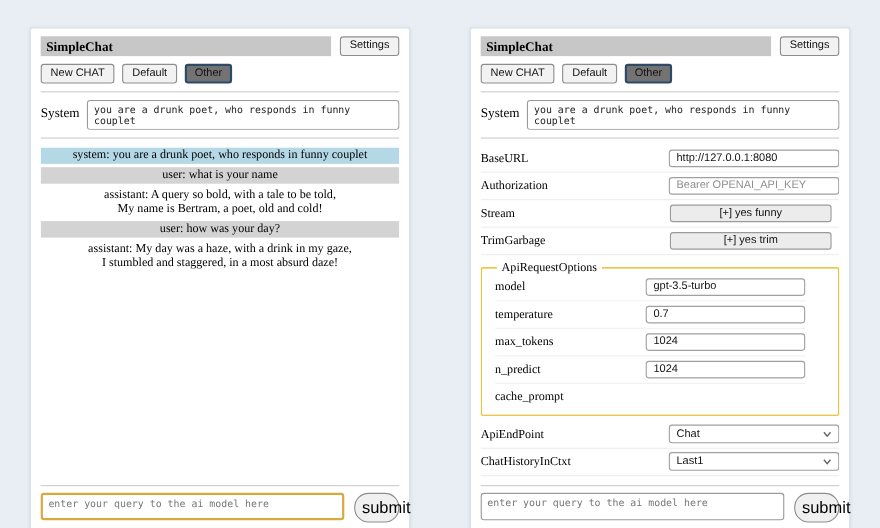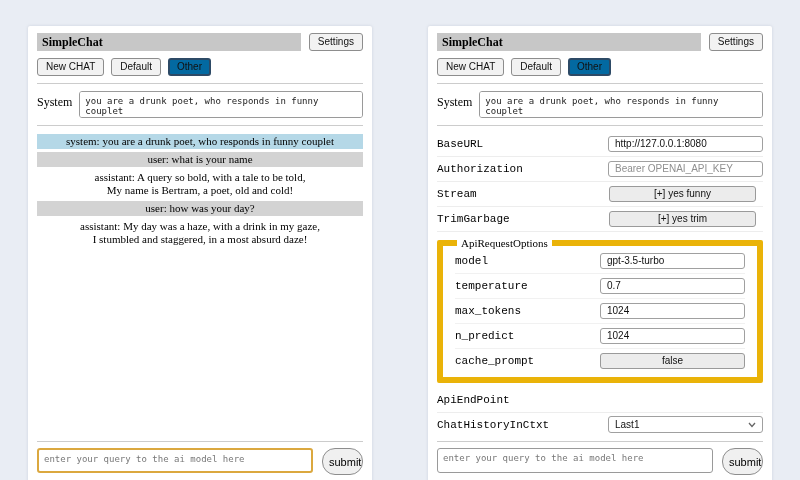--- a/index.html
+++ b/index.html
@@ -36,21 +36,21 @@
     background:#f2f2f2;
     border:1px solid #8d8d8d;
     border-radius:3px;
     padding:1px 8px; height:18px;
     box-sizing:border-box;
     cursor:pointer;
     line-height:14px;
   }
   .toolbar { display:flex; gap:7px; margin-top:7px; }
   .btn.active {
-    background:#0369a1;
+    background:#737373;
     border:2px solid #2d4a66;
     padding:0 7px;
   }
   hr.divider {
     border:none; border-top:1px solid #cccccc;
     margin:7px 0 6px 0; width:100%;
   }
   .system-row { display:flex; gap:7px; align-items:flex-start; margin:1px 0 0 0; }
   .system-label { font-size:12px; padding-top:4px; }
   textarea.mono {
@@ -75,21 +75,21 @@
 
   
   .settings-area { flex:1; margin-top:0; overflow:hidden; }
   .srow {
     display:flex; align-items:center;
     padding:3px 0 4px 0;
     border-bottom:1px solid #ededed;
     min-height:17px;
   }
   .srow:last-child { border-bottom:none; }
-  .slabel { flex:1; font-size:11px; color:#000;font-family:Liberation Mono, monospace; }
+  .slabel { flex:1; font-size:11px; color:#000; }
   .sinput {
     width:155px; height:16px; box-sizing:border-box;
     font-family:"Liberation Sans", sans-serif; font-size:10px; color:#111;
     border:1px solid #a0a0a0; border-radius:3px;
     padding:1px 6px; outline:none;
   }
   .sinput::placeholder { color:#8f8f8f; }
   .sbtn {
     width:147px; height:16px; box-sizing:border-box;
     margin-right:7px;
@@ -101,39 +101,39 @@
   .sselect {
     width:155px; height:17px; box-sizing:border-box;
     display:flex; align-items:center; justify-content:space-between;
     font-family:"Liberation Sans", sans-serif; font-size:10px; color:#111;
     background:#ffffff;
     border:1px solid #a0a0a0; border-radius:3px;
     padding:0 6px; cursor:pointer;
   }
   .chev { display:flex; align-items:center; }
   fieldset.req-options {
-    border:6px solid #eab308; border-radius:2px;
-    margin:5px 0 5px 0; padding:0 12px 4px 12px;
+    border:1px solid #eab308; border-radius:2px;
+    margin:5px 0 5px 0; padding:0 30px 4px 12px;
   }
   fieldset.req-options legend {
     font-size:11px; padding:0 4px; margin-left:2px;
   }
   fieldset .srow { border-bottom:1px solid #f1f1f1; }
   fieldset .sinput { width:145px; }
   fieldset .sbtn  { width:145px; margin-right:0; }
 
   
   .footer { margin-top:auto; }
   .query-row { display:flex; gap:9px; align-items:stretch; margin-top:5px; }
   .query-textarea { flex:1; height:25px; border:1px solid #8f8f8f; }
   .query-textarea.focused { border:2px solid #dba83f; }
   .query-textarea::placeholder { color:#777; }
   .submit-btn {
     width:41px; height:27px;
-    font-family:"Liberation Sans", sans-serif; font-size:11px;
+    font-family:"Liberation Sans", sans-serif; font-size:15px;
     background:#f0f0f0; border:1px solid #8d8d8d; border-radius:13px;
     cursor:pointer;
   }
 </style>
 </head>
 <body>
 
 <div class="panel" id="panel-left">
   <div class="title-row">
     <div class="title-bar">SimpleChat</div>
@@ -225,26 +225,33 @@
         <input class="sinput" value="1024" style="">
       </div>
 
       <div class="srow">
         <span class="slabel">n_predict</span>
         <input class="sinput" value="1024" style="">
       </div>
 
       <div class="srow">
         <span class="slabel">cache_prompt</span>
-        <button class="sbtn">false</button>
       </div>
     </fieldset>
 
     <div class="srow">
       <span class="slabel">ApiEndPoint</span>
+      <div class="sselect">
+        <span>Chat</span>
+        <span class="chev">
+          <svg width="8" height="6" viewBox="0 0 8 6">
+              <polyline points="1,1 4,4.5 7,1" fill="none" stroke="#666" stroke-width="1.3"></polyline>
+            </svg>
+        </span>
+      </div>
     </div>
 
     <div class="srow">
       <span class="slabel">ChatHistoryInCtxt</span>
       <div class="sselect">
         <span>Last1</span>
         <span class="chev">
           <svg width="8" height="6" viewBox="0 0 8 6">
               <polyline points="1,1 4,4.5 7,1" fill="none" stroke="#666" stroke-width="1.3"></polyline>
             </svg>

